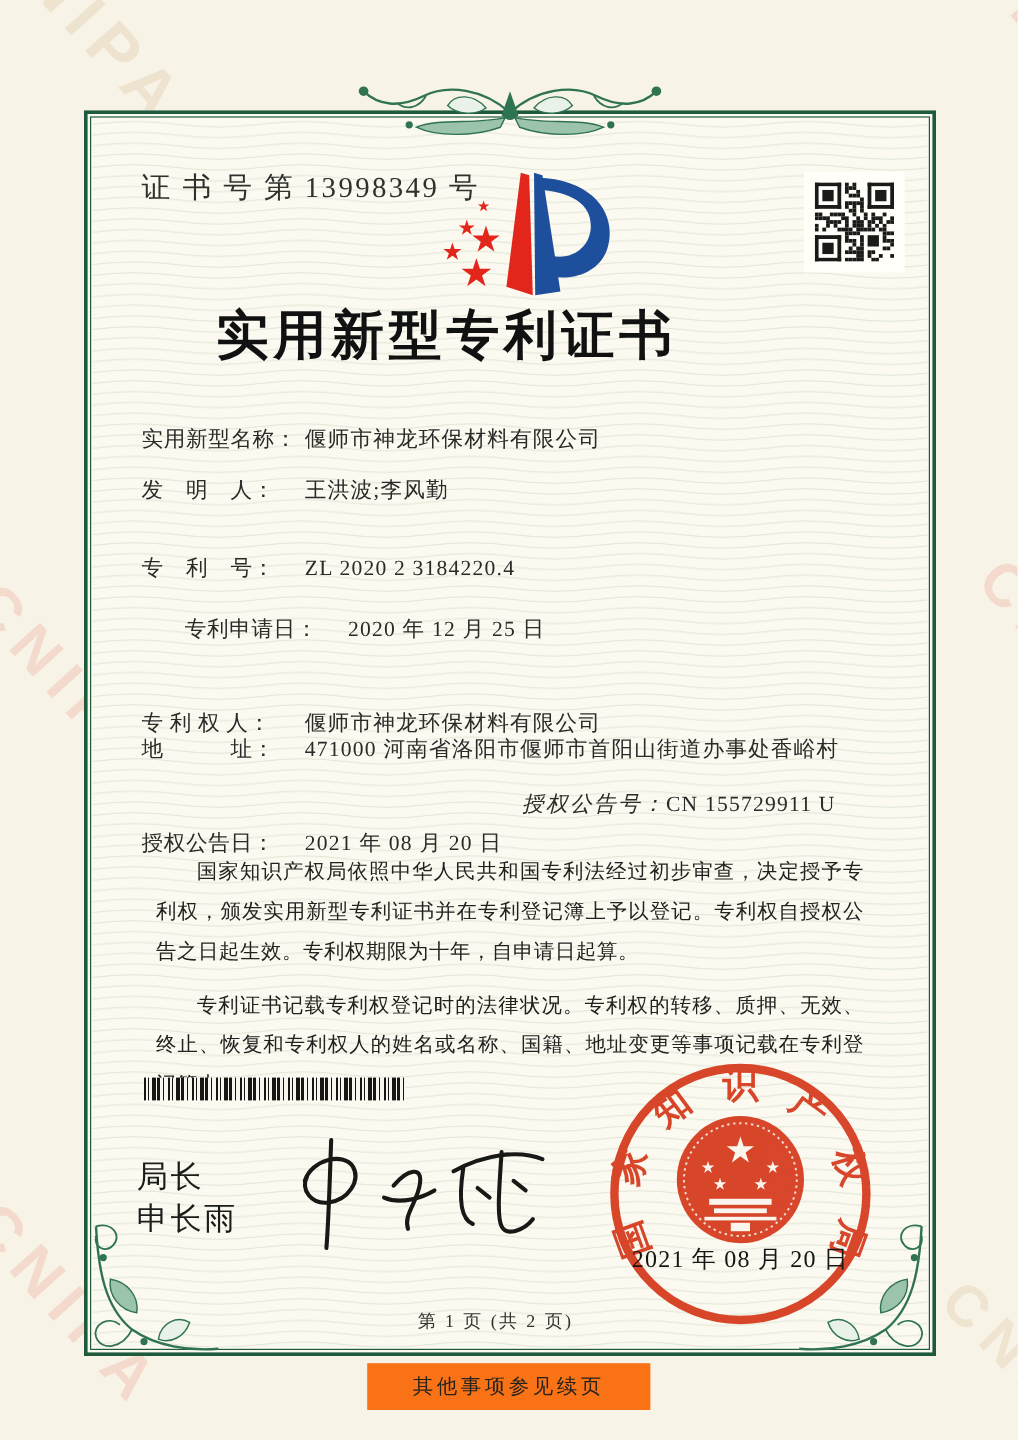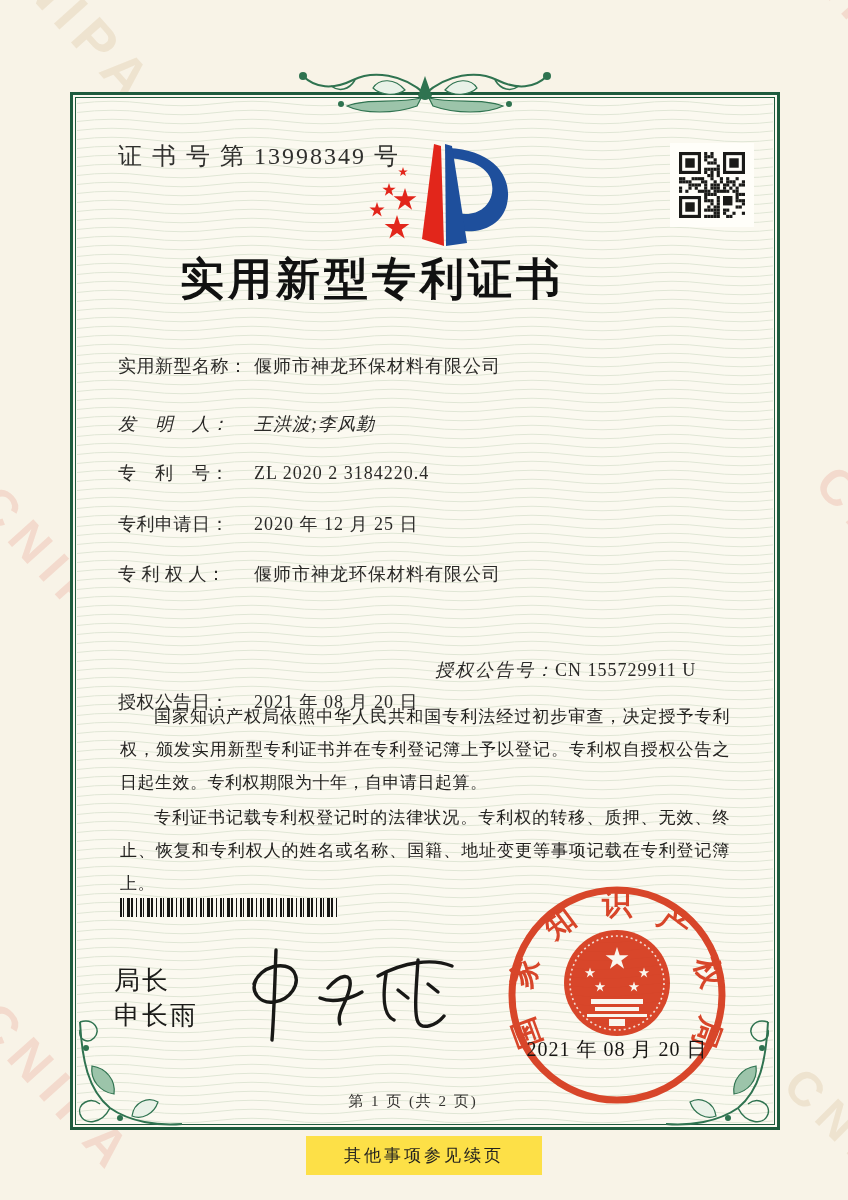--- a/index.html
+++ b/index.html
@@ -24,21 +24,21 @@
   
   .cert-no{position:absolute;left:118px;top:140px;font-size:24px;color:#30302e;letter-spacing:2px;}
   .title{position:absolute;left:70px;top:250px;width:604px;text-align:center;
          font-size:44px;font-weight:600;color:#111;letter-spacing:4px;}
   .frow{position:absolute;left:118px;font-size:18px;color:#2b2a28;white-space:nowrap;}
   .flabel{display:inline-block;width:136px;letter-spacing:.5px;}
   .fvalue{letter-spacing:1px;}
   .frow2{position:absolute;left:435px;font-size:18px;color:#2b2a28;white-space:nowrap;}
   .body-text{position:absolute;left:118px;top:698px;width:614px;font-size:17px;
              line-height:33px;color:#22211f;text-align:justify;}
-  .body-text p{margin:2px;text-indent:2em;letter-spacing:.5px;}
+  .body-text p{margin:12px;text-indent:2em;letter-spacing:.5px;}
 
   .barcode{position:absolute;left:120px;top:898px;width:218px;height:19px;
     background-image:repeating-linear-gradient(90deg,
       #161514 0 2px,#f8f6ef 2px 3px,#161514 3px 4px,#f8f6ef 4px 7px,
       #161514 7px 10px,#f8f6ef 10px 11px,#161514 11px 13px,#f8f6ef 13px 16px,
       #161514 16px 17px,#f8f6ef 17px 20px);}
 
   .director{position:absolute;left:114px;top:963px;
             font-family:"Liberation Sans","DejaVu Sans",sans-serif;
             font-size:26px;color:#1c1c1a;letter-spacing:2px;line-height:35px;}
@@ -47,21 +47,21 @@
   .seal{position:absolute;left:505px;top:883px;width:224px;height:224px;}
   .seal-date{position:absolute;left:505px;top:1036px;width:224px;text-align:center;
              font-size:20px;color:#171614;letter-spacing:1px;white-space:nowrap;}
 
   .qr-box{position:absolute;left:670px;top:143px;width:84px;height:84px;background:#fffef9;}
   .qr-box svg{position:absolute;left:9px;top:9px;}
 
   .page-num{position:absolute;left:70px;top:1092px;width:686px;text-align:center;
             font-size:15px;color:#33322f;letter-spacing:2px;}
   .cont-box{position:absolute;left:50%;top:1136px;transform:translateX(-50%);
-            background:#fde047;padding:8px 38px;font-size:17px;color:#23221f;
+            background:#f97316;padding:8px 38px;font-size:17px;color:#23221f;
             letter-spacing:3px;white-space:nowrap;}
 </style>
 </head>
 <body>
 
 <div class="page">
 
   <span class="wm wm-tan" style="left:-38px;top:-18px;font-size:56px;transform:rotate(48deg);">CNIPA</span>
   <span class="wm wm-pink" style="left:752px;top:-26px;font-size:54px;transform:rotate(48deg);">CNIPA</span>
   <span class="wm wm-tan" style="left:468px;top:150px;font-size:46px;transform:rotate(52deg);">CNIPA</span>
@@ -279,31 +279,34 @@
         <rect x="47.14285714285714" y="62.857142857142854" w="0" width="3.142857142857143" height="3.142857142857143" fill="#1a1a18"></rect>
         <rect x="50.285714285714285" y="62.857142857142854" w="0" width="3.142857142857143" height="3.142857142857143" fill="#1a1a18"></rect>
       </svg>
   </div>
 
   <div class="title">实用新型专利证书</div>
 
   <div class="frow" style="top:354px;">
     <span class="flabel">实用新型名称：</span><span class="fvalue">偃师市神龙环保材料有限公司</span>
   </div>
-  <div class="frow" style="top:412px;font-style:italic;">
+  <div class="frow" style="top:396px;">
     <span class="flabel">发　明　人：</span><span class="fvalue">王洪波;李风勤</span>
   </div>
   <div class="frow" style="top:461px;">
     <span class="flabel">专　利　号：</span><span class="fvalue">ZL 2020 2 3184220.4</span>
   </div>
-  <div class="frow" style="top:512px;">
+  <div class="frow" style="top:512px;margin-left:36px;">
     <span class="flabel">专利申请日：</span><span class="fvalue">2020 年 12 月 25 日</span>
   </div>
-  <div class="frow" style="top:562px;">
+  <div class="frow" style="top:590px;">
     <span class="flabel">专 利 权 人：</span><span class="fvalue">偃师市神龙环保材料有限公司</span>
+  </div>
+  <div class="frow" style="top:612px;">
+    <span class="flabel">地　　　址：</span><span class="fvalue">471000 河南省洛阳市偃师市首阳山街道办事处香峪村</span>
   </div>
   <div class="frow" style="top:690px;">
     <span class="flabel">授权公告日：</span><span class="fvalue">2021 年 08 月 20 日</span>
   </div>
   <div class="frow2" style="top:658px;">
     <span style="letter-spacing:2px;font-style:italic;">授权公告号：</span><span class="fvalue">CN 155729911 U</span>
   </div>
 
   <div class="body-text">
     <p>国家知识产权局依照中华人民共和国专利法经过初步审查，决定授予专利权，颁发实用新型专利证书并在专利登记簿上予以登记。专利权自授权公告之日起生效。专利权期限为十年，自申请日起算。</p>

